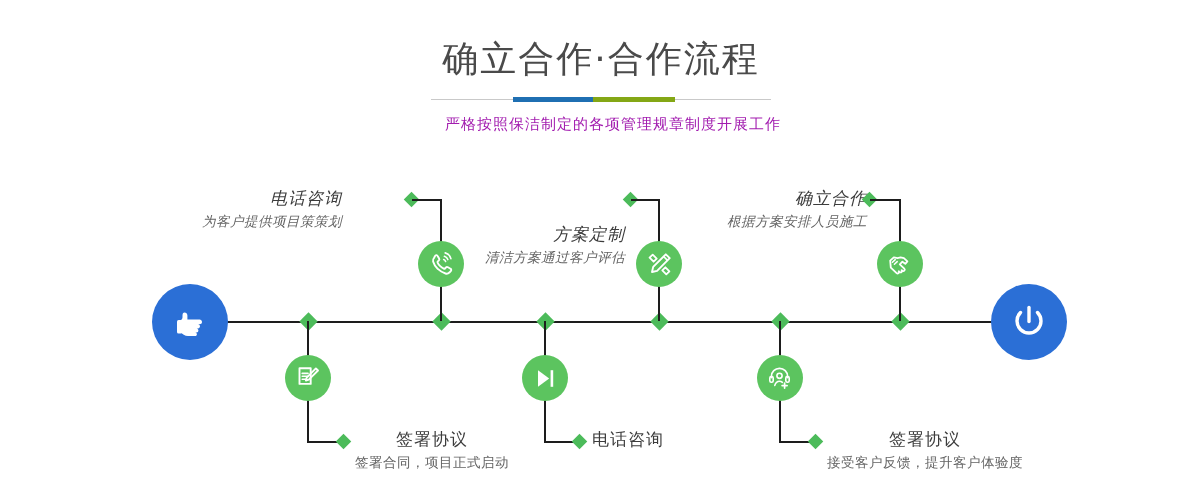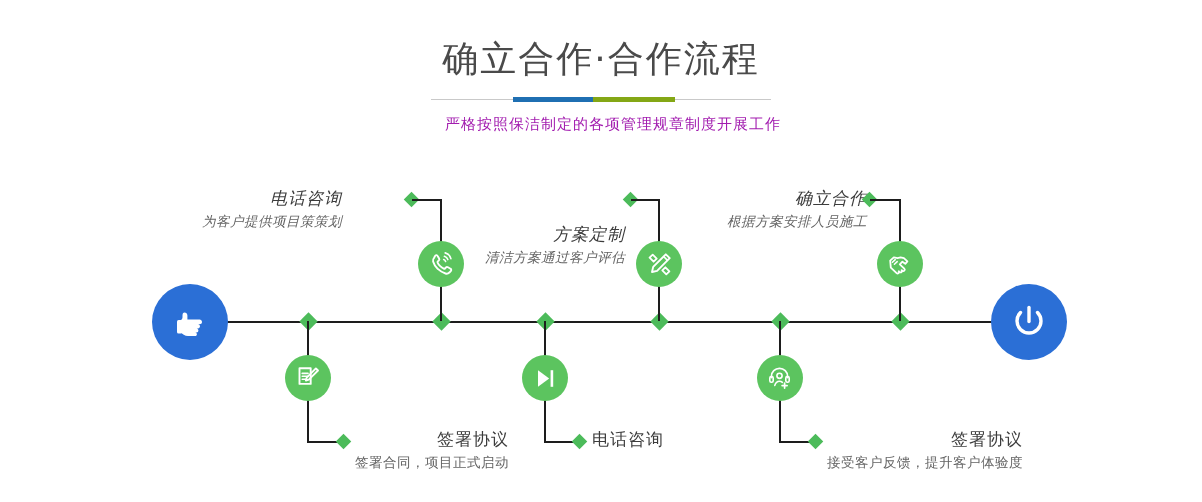--- a/index.html
+++ b/index.html
@@ -152,21 +152,21 @@
     line-height: 1.25;
   }
   .label .l-desc {
     font-size: 13.5px;
     color: #646464;
     letter-spacing: 0.5px;
     line-height: 1.4;
     margin-top: 3px;
   }
   .label.top { text-align: right; font-style: italic; }
-  .label.bottom { text-align: right; }
+  .label.bottom { text-align: center; }
 
   svg { display: block; }
 </style>
 </head>
 <body>
 
 <div id="stage">
 
   <div class="header">
     <h1 class="page-title">确立合作·合作流程</h1>

